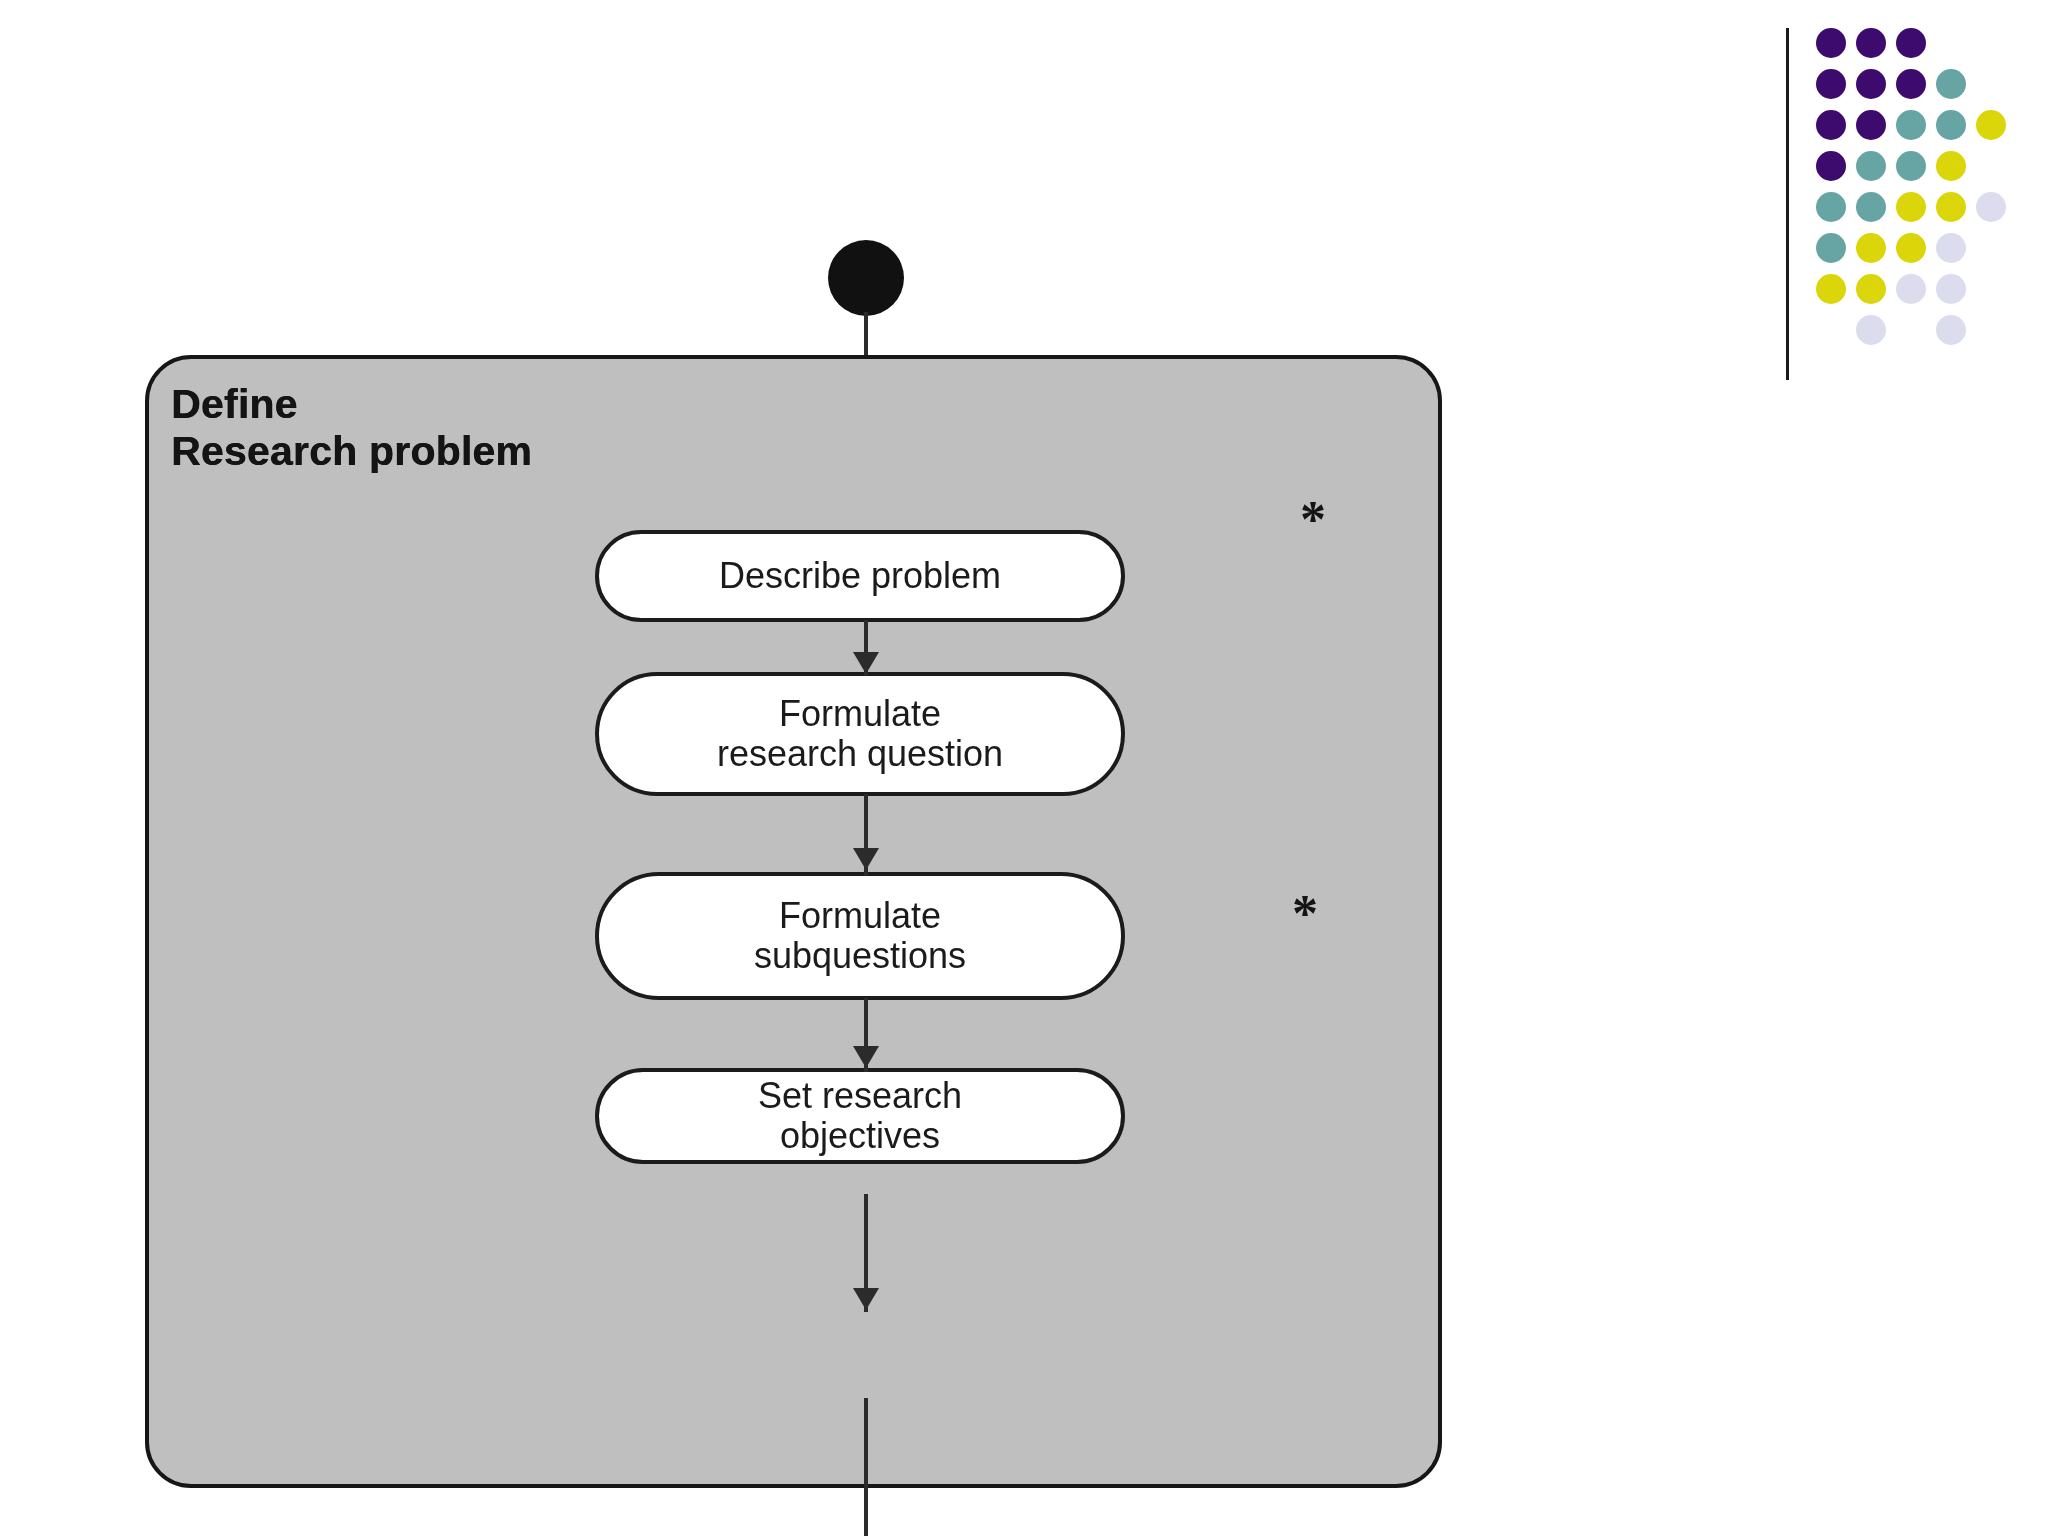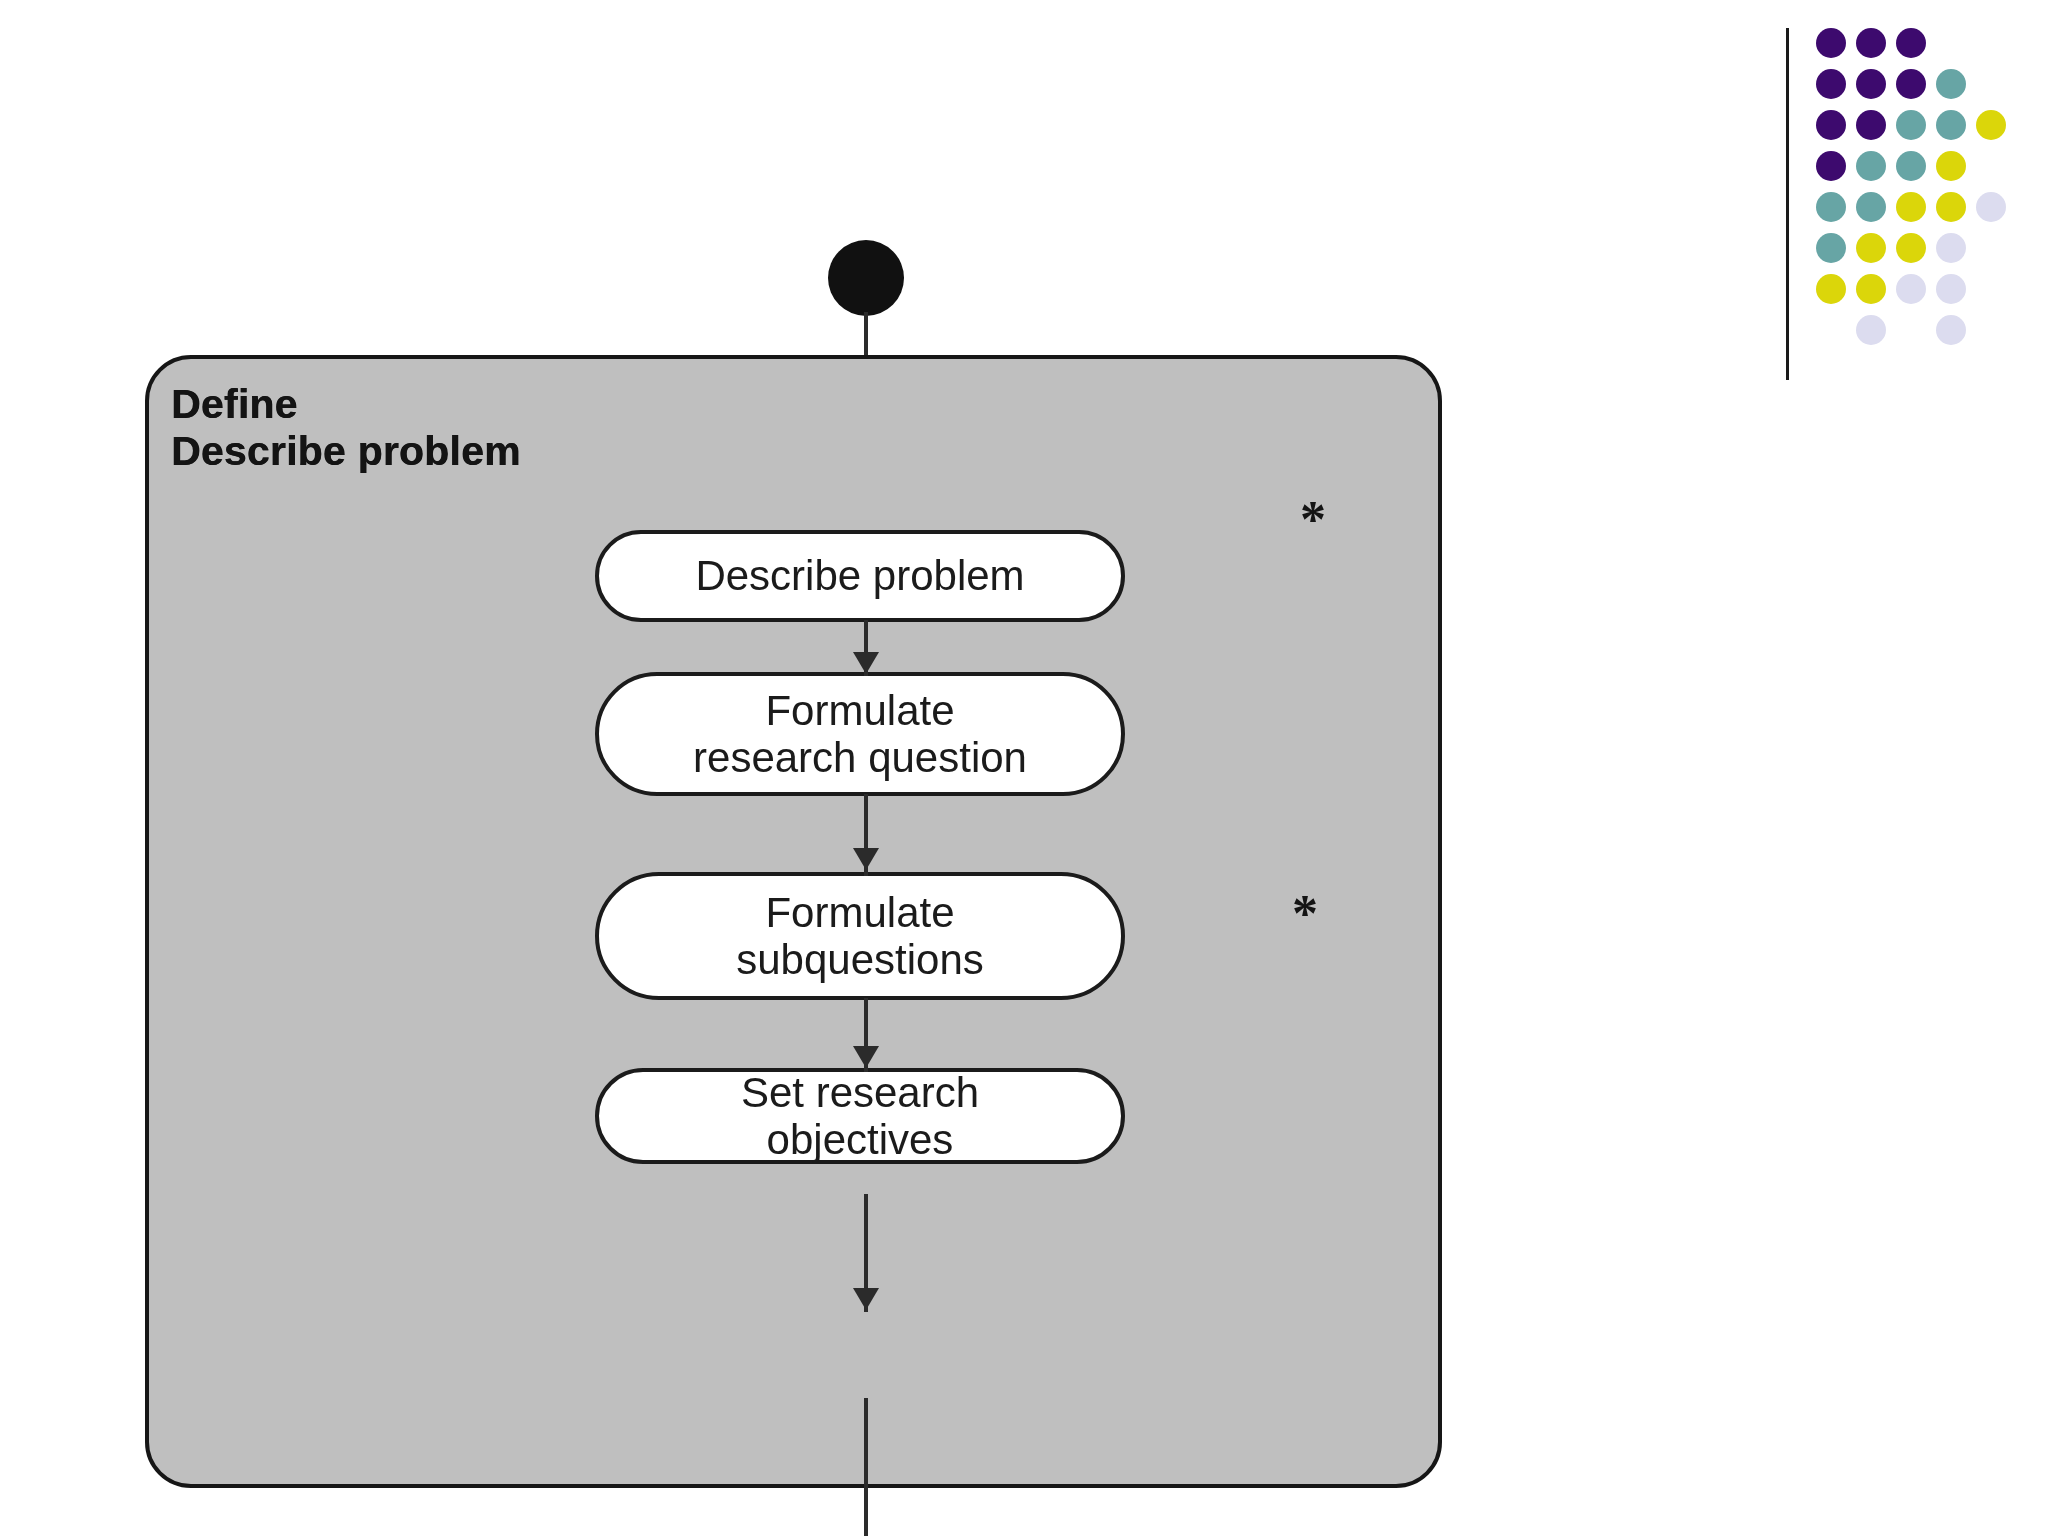--- a/index.html
+++ b/index.html
@@ -107,21 +107,21 @@
     left: 595px;
     width: 530px;
     background: #ffffff;
     border: 4px solid #1b1b1b;
     border-radius: 70px;
     display: flex;
     align-items: center;
     justify-content: center;
     text-align: center;
     color: #1b1b1b;
-    font-size: 42px;
+    font-size: 36px;
     line-height: 1.12;
     white-space: pre-line;
   }
 
   
   .arrowhead {
     position: absolute;
     width: 0;
     height: 0;
     border-left: 13px solid transparent;
@@ -183,21 +183,21 @@
 
   <div id="diagram">
 
     <div id="start-node"></div>
 
     <div class="flow-line" style="left:864px; top:312px; height:188px;"></div>
     <div class="arrowhead" style="left:853px; top:478px;"></div>
 
     <div id="state-frame">
       <div id="state-title">Define
-Describe problem</div>
+Research problem</div>
     </div>
 
     <div class="activity" style="top:530px; height:92px;">Describe problem</div>
 
     <div class="activity" style="top:672px; height:124px;">Formulate
 research question</div>
 
     <div class="activity" style="top:872px; height:128px;">Formulate
 subquestions</div>
 

